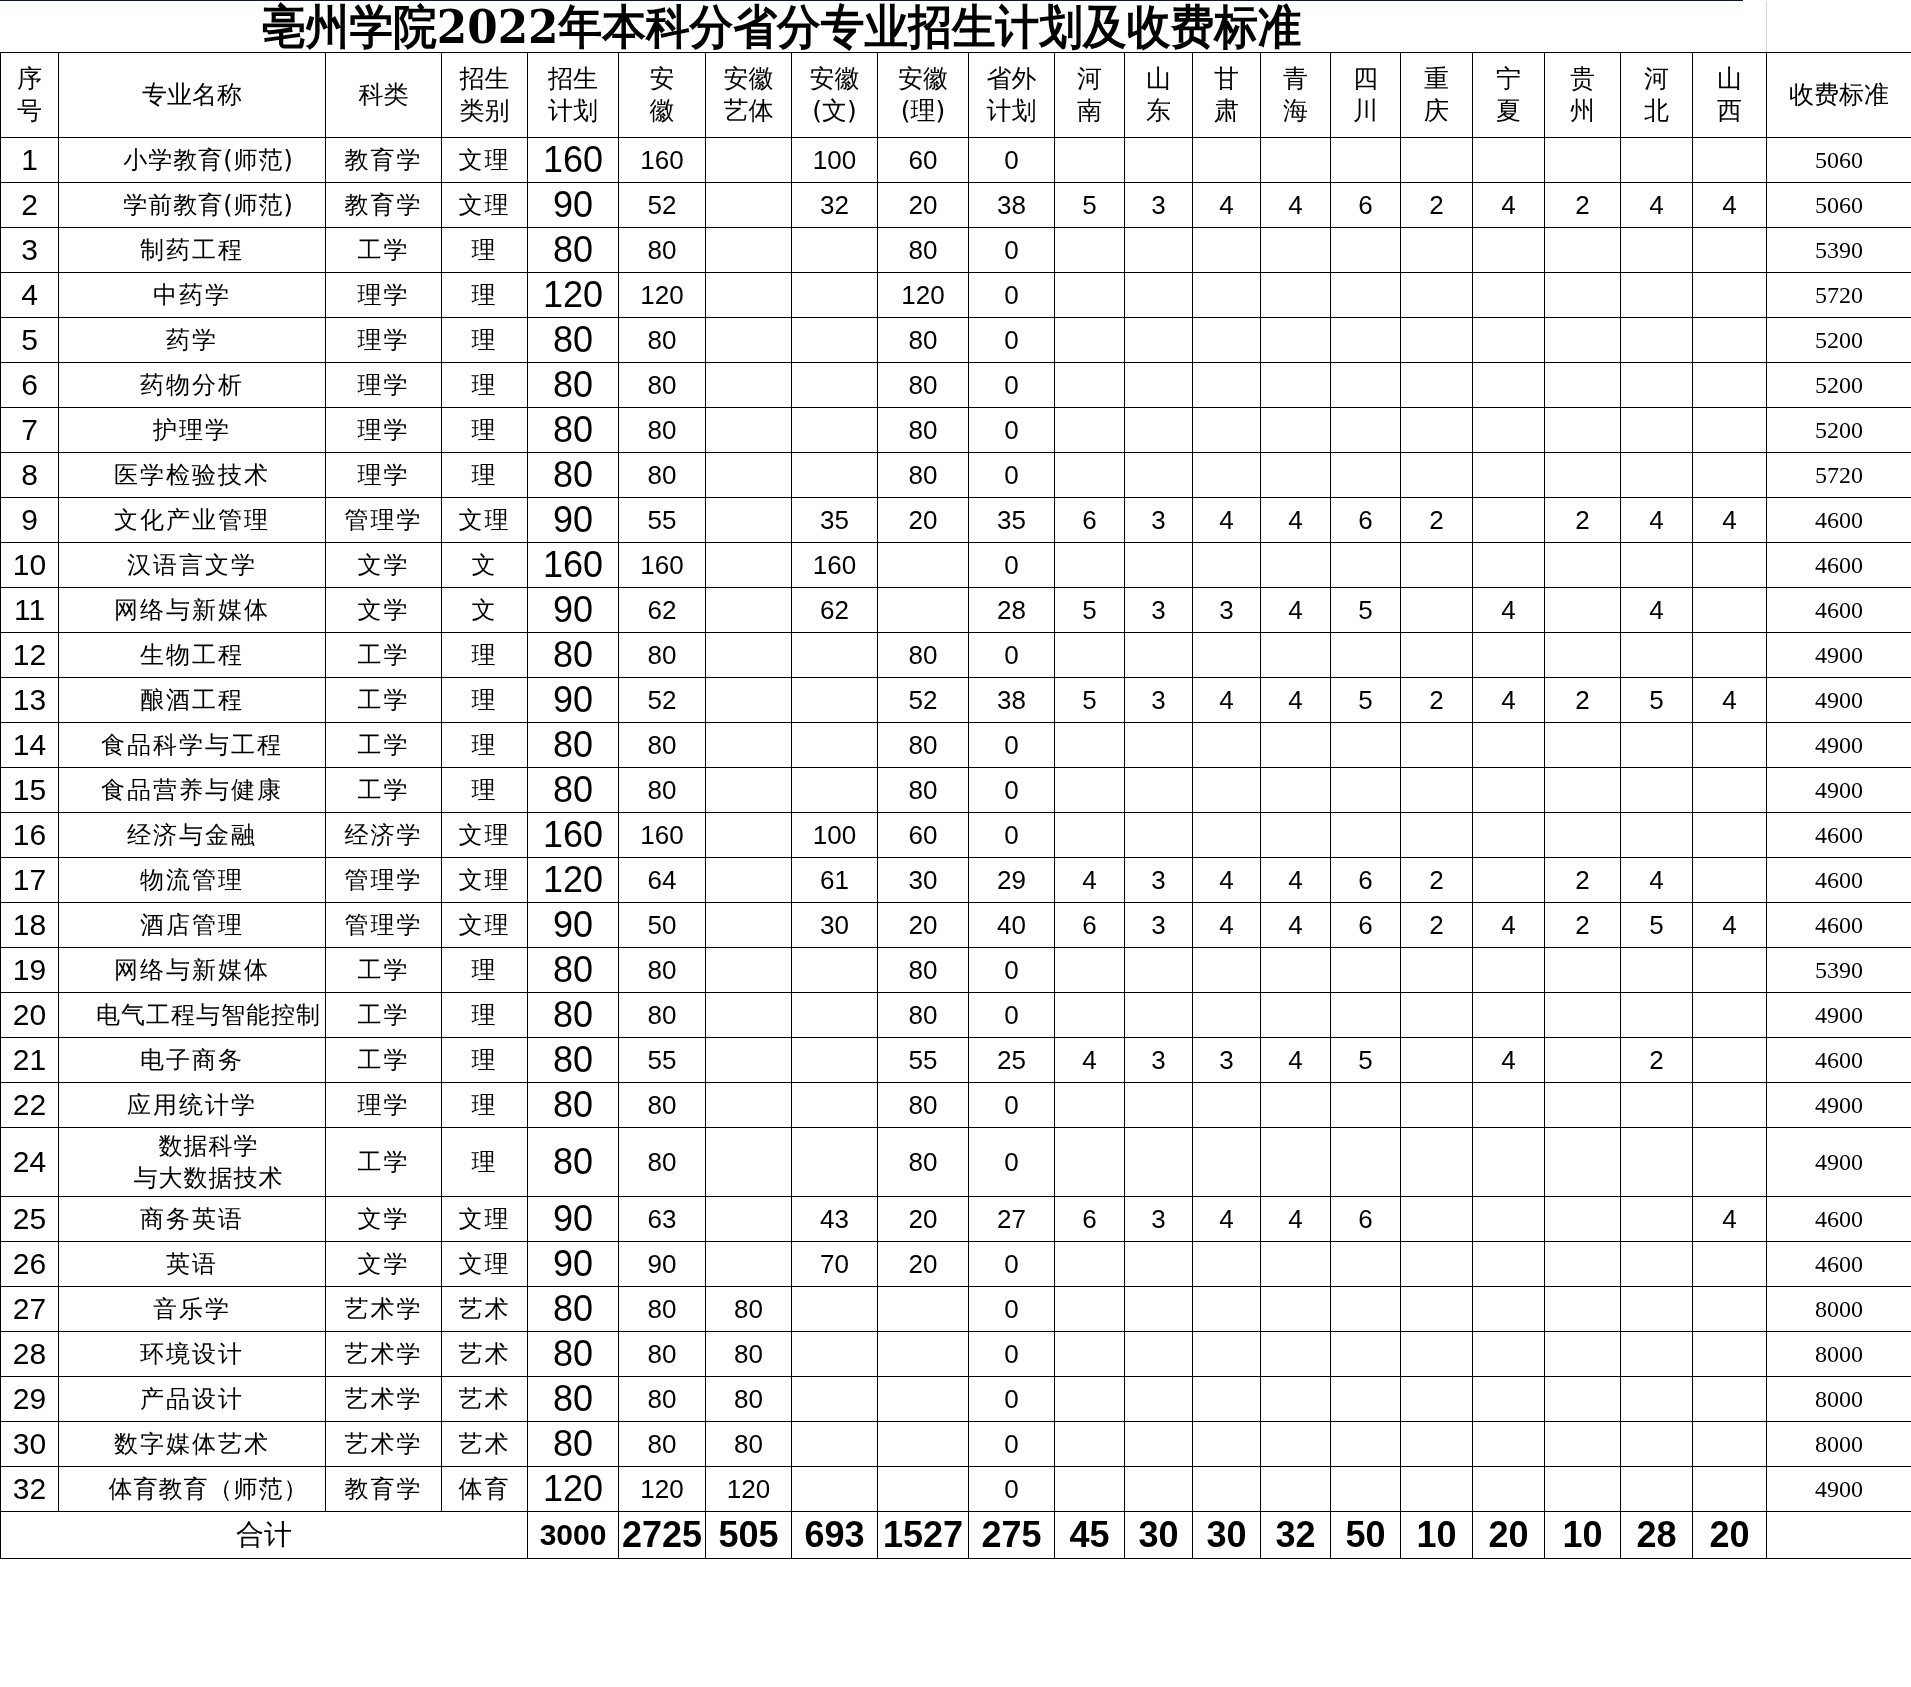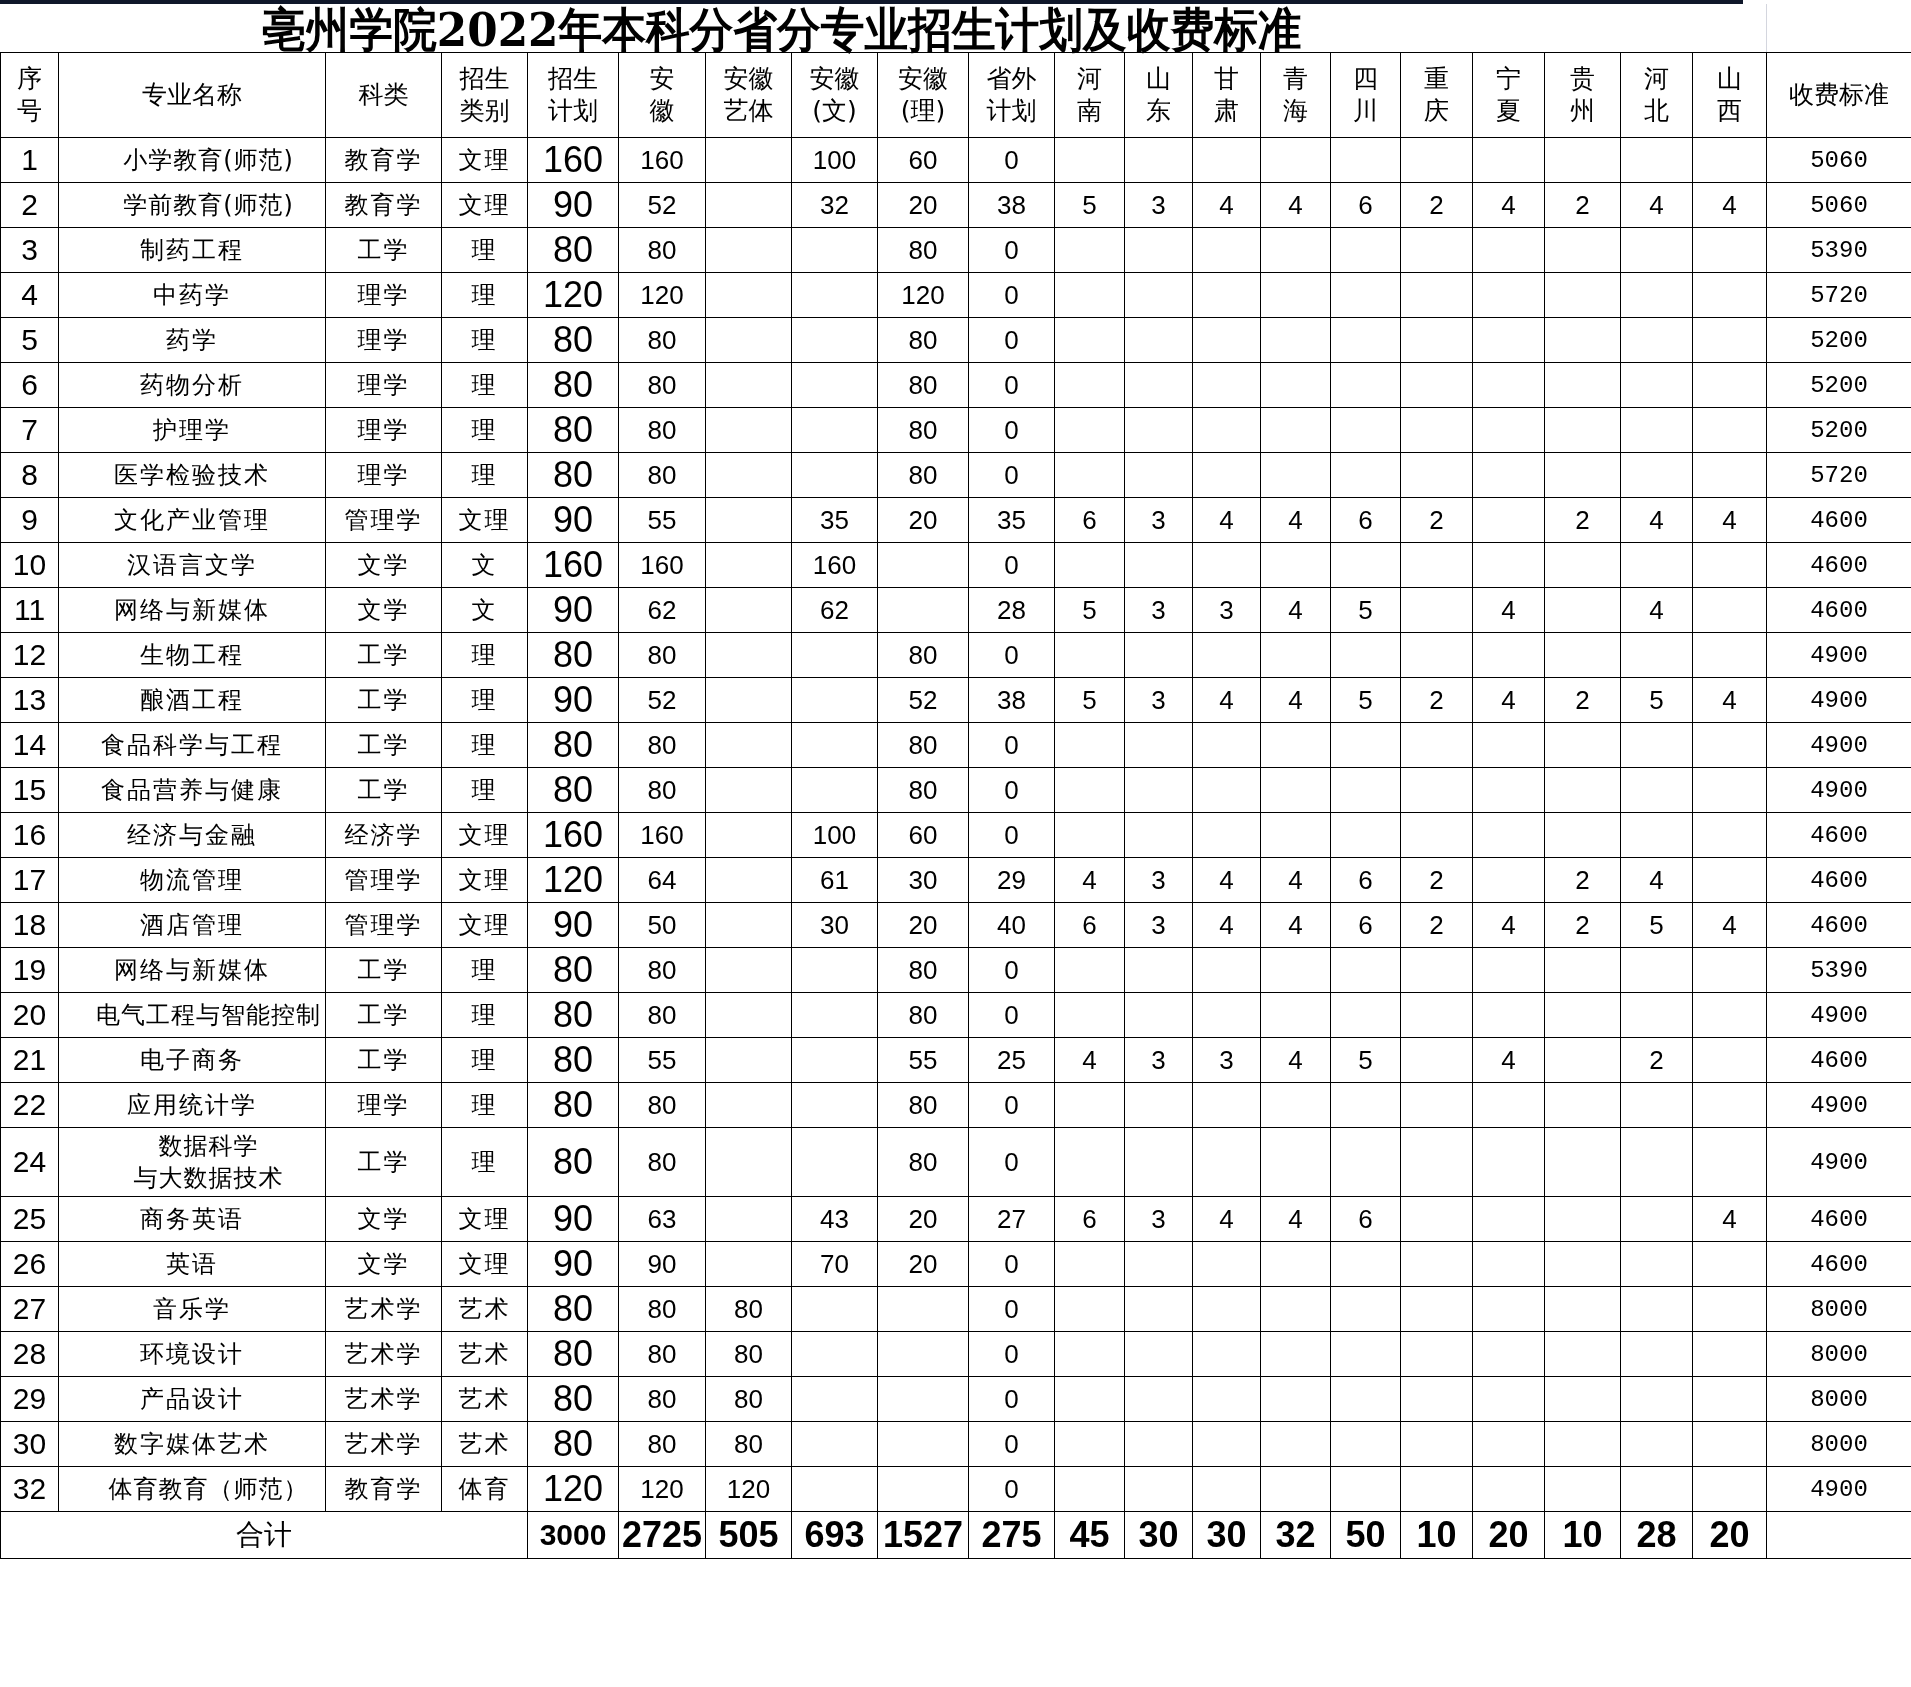--- a/index.html
+++ b/index.html
@@ -1,28 +1,28 @@
 <!DOCTYPE html>
 <html><head>
 <meta charset="utf-8">
 <style>
   html, body { margin: 0; padding: 0; background: #ffffff; }
   body { width: 1911px; height: 1687px; overflow: hidden; position: relative; font-family: "DejaVu Sans", "Liberation Sans", sans-serif; color: #000; }
-  .title { position: absolute; left: 0; top: 0; width: 1743px; height: 52px; border-top: 4px solid #0f172a; box-sizing: border-box; }
+  .title { position: absolute; left: 0; top: 0; width: 1743px; height: 52px; border-top: 1px solid #0f172a; box-sizing: border-box; }
   .title .gridline { position: absolute; top: 0; height: 52px; border-left: 1px solid #d4d6de; }
   .title-text { position: absolute; left: 262px; top: -2px; font-family: "DejaVu Serif", "Liberation Serif", serif; font-weight: bold; font-size: 47px; letter-spacing: 0px; line-height: 56px; white-space: nowrap; transform: scaleX(0.93); transform-origin: left top; }
   table.plan { position: absolute; left: 0; top: 52px; border-collapse: collapse; table-layout: fixed; width: 1911px; }
   table.plan td, table.plan th { border: 1.5px solid #000; padding: 0; text-align: center; vertical-align: middle; overflow: hidden; }
   table.plan th { font-weight: normal; font-size: 25px; line-height: 32px; font-family: "DejaVu Sans", sans-serif; }
   td { height: 44px; font-size: 26px; font-family: "Liberation Sans", sans-serif; }
   td.seq { font-size: 30px; }
   td.name, td.subject, td.cat { font-family: "DejaVu Sans", sans-serif; font-size: 24px; letter-spacing: 2px; }
   td.name.narrow { letter-spacing: 1px; font-size: 24px; padding-left: 33px; }
   td.plan-total { font-size: 36px; }
-  td.fee { font-family: Liberation Mono, monospace; font-size: 24px; }
+  td.fee { font-family: Liberation Serif, serif; font-size: 24px; }
   tr.tall td { height: 68px; }
   tr.total td { height: 46px; font-weight: bold; font-size: 36px; }
   tr.total td.total-label { font-weight: normal; font-family: "DejaVu Sans", sans-serif; font-size: 28px; text-align: center; }
   tr.total td.total-plan { font-size: 30px; }
 </style>
 </head>
 <body>
 
 <div class="title">
   <div class="gridline" style="left:1766px"></div>

